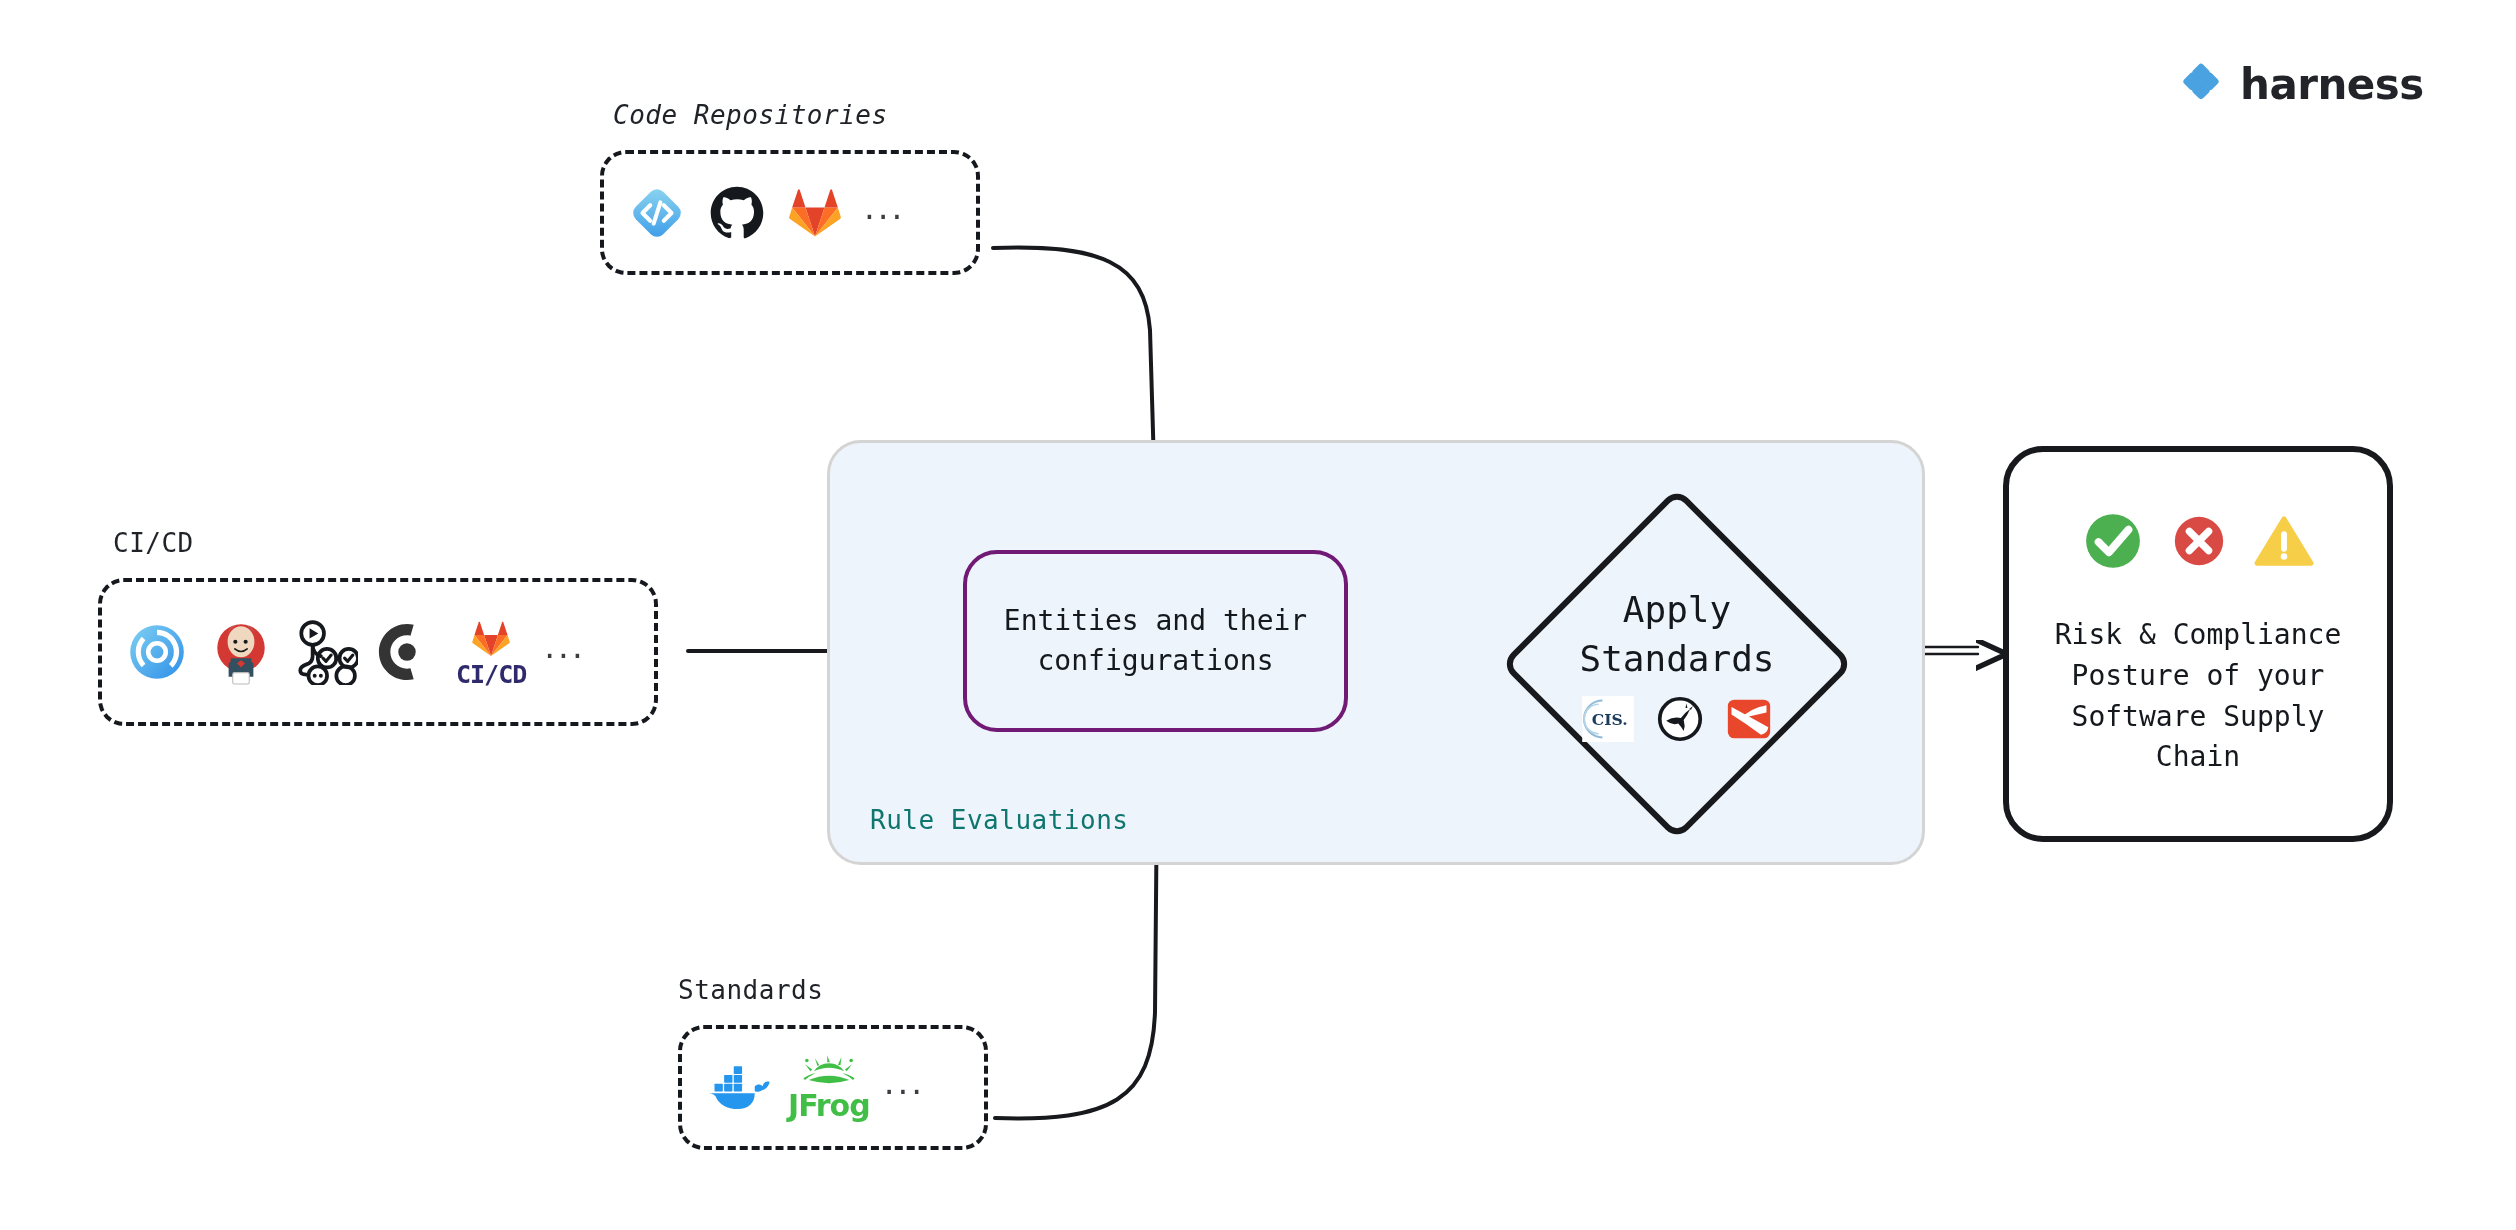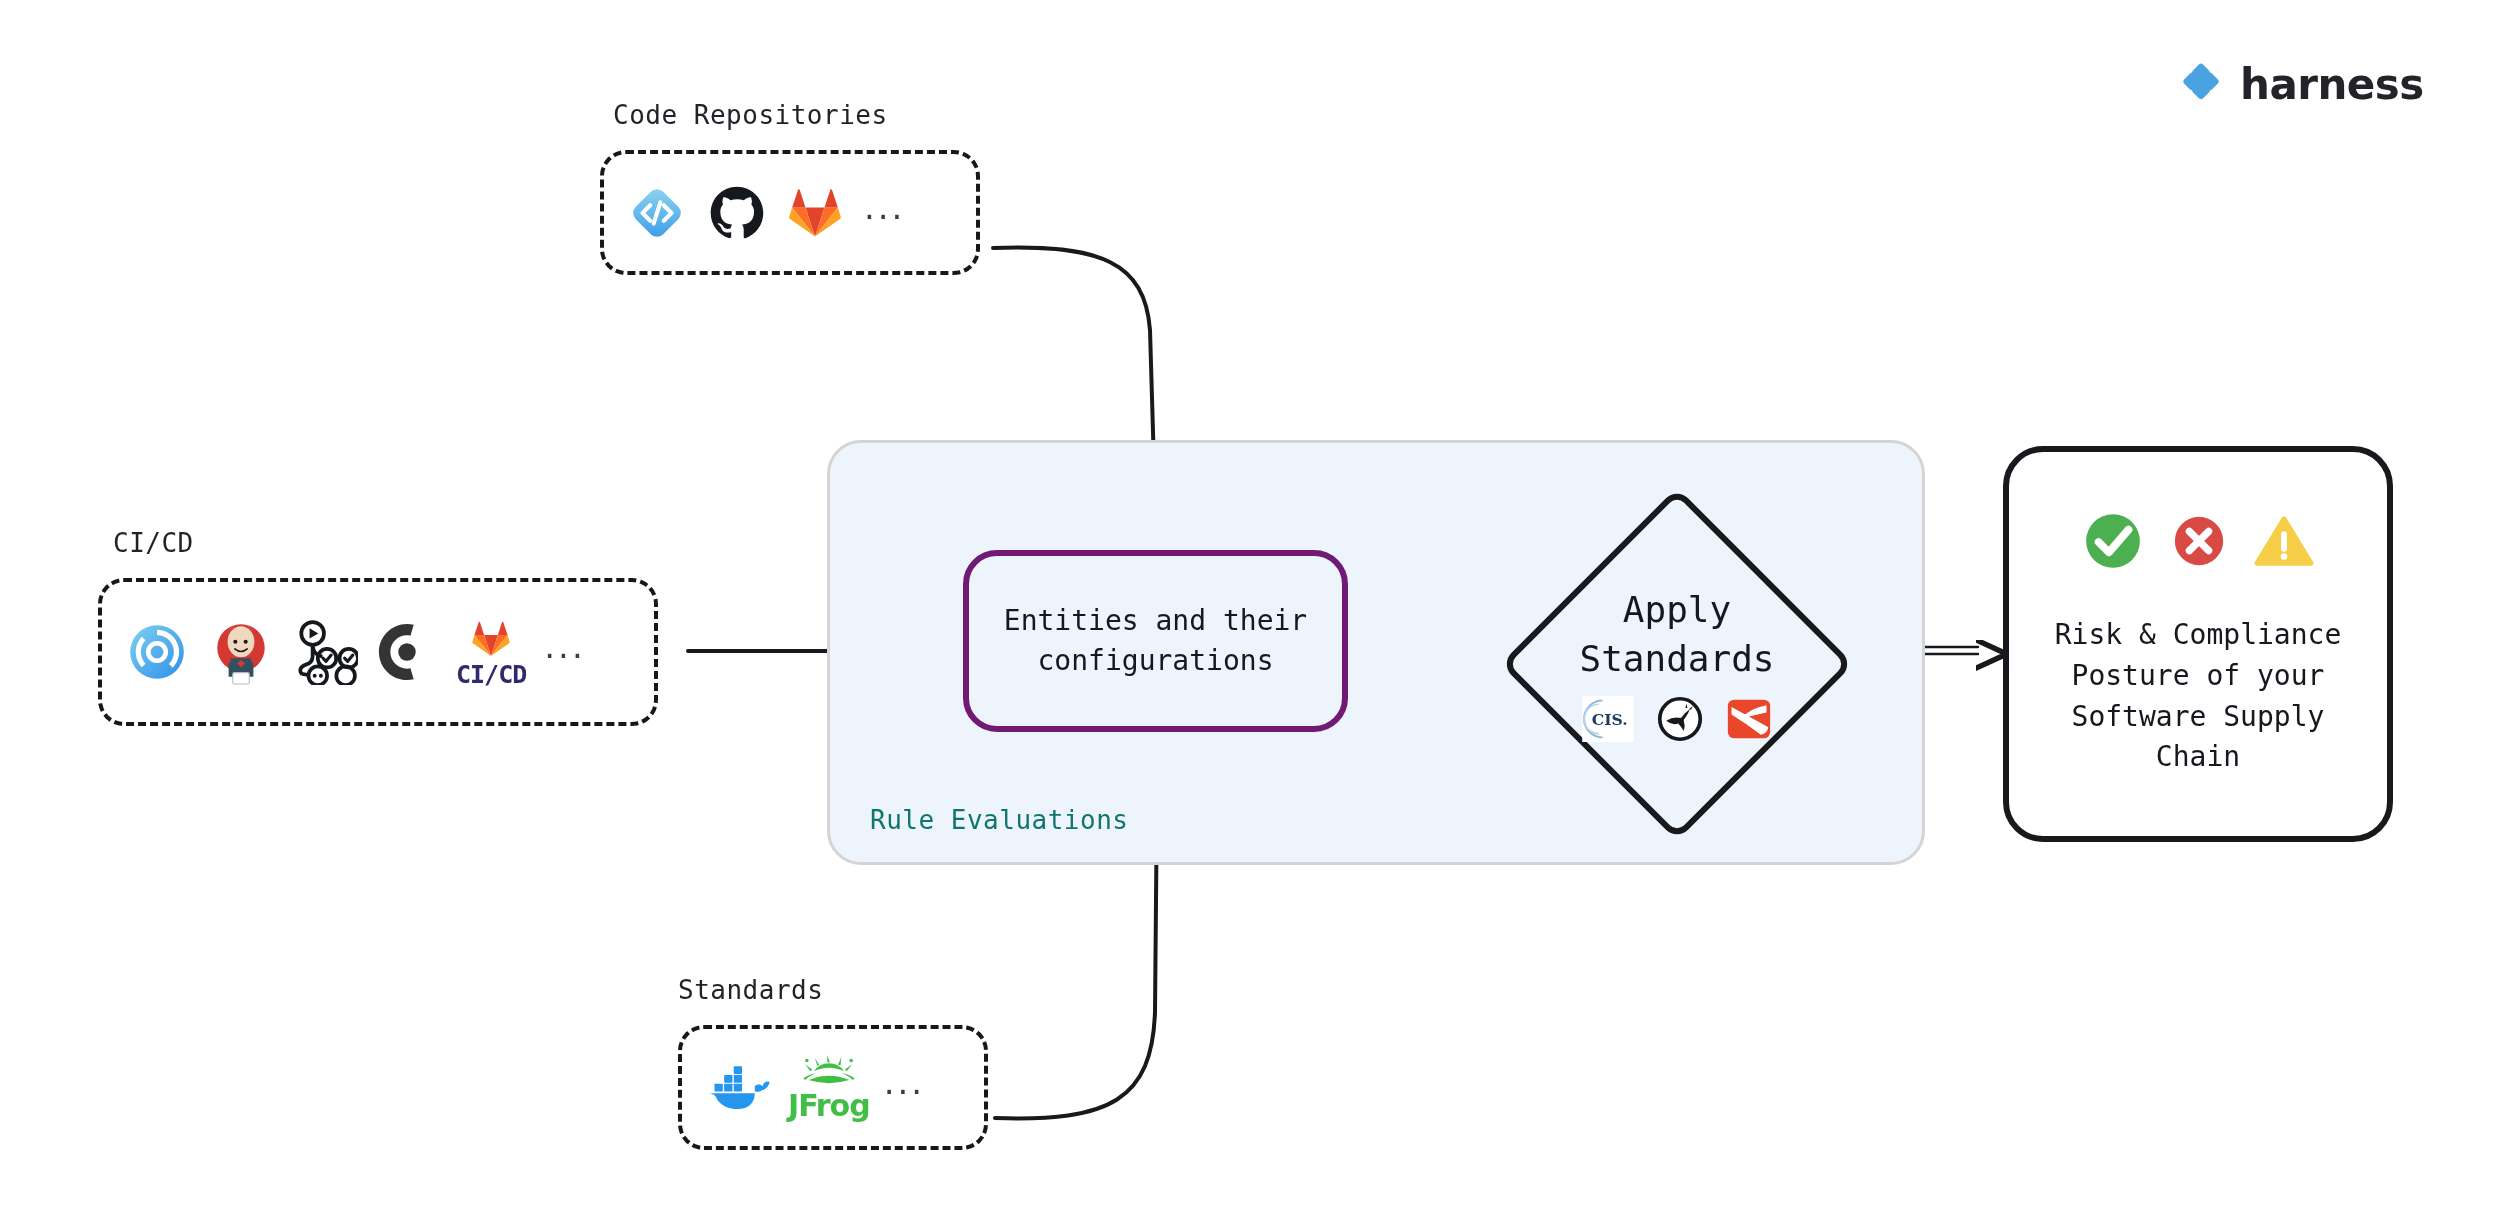--- a/index.html
+++ b/index.html
@@ -96,21 +96,21 @@
     white-space: nowrap;
   }
 
   
   .entities-node {
     position: absolute;
     left: 963px;
     top: 550px;
     width: 385px;
     height: 182px;
-    border: 6px solid #701a75;
+    border: 4px solid #701a75;
     border-radius: 34px;
     background: #eef4fc;
     display: flex;
     align-items: center;
     justify-content: center;
     box-sizing: border-box;
   }
   .entities-text {
     font-family: "DejaVu Sans Mono", monospace;
     font-size: 28px;
@@ -250,21 +250,21 @@
       <path d="M 1376,647 L 1490,647" fill="none" stroke="#17191d" stroke-width="2.4" stroke-linecap="round"></path>
       <path d="M 1376,654 L 1490,654" fill="none" stroke="#17191d" stroke-width="2.4" stroke-linecap="round" marker-end="url(#ah)"></path>
     </g>
 
     <g>
       <path d="M 1884,647 L 1978,647" fill="none" stroke="#17191d" stroke-width="2.4" stroke-linecap="round"></path>
       <path d="M 1884,654 L 1978,654" fill="none" stroke="#17191d" stroke-width="2.4" stroke-linecap="round" marker-end="url(#ah)"></path>
     </g>
   </svg>
 
-  <div class="group-label" style="left:613px; top:100px;">Code Repositories</div>
+  <div class="group-label" style="left:613px; top:100px;font-style:italic;">Code Repositories</div>
   <div class="dashed-box" style="left:600px; top:150px; width:380px; height:125px;">
     <div class="icon-row">
 
       <svg class="icon" width="62" height="62" viewBox="0 0 64 64">
         <defs>
           <linearGradient id="hcg" x1="0" y1="0" x2="1" y2="1">
             <stop offset="0%" stop-color="#8ED6F0"></stop>
             <stop offset="100%" stop-color="#3B9BE8"></stop>
           </linearGradient>
         </defs>

